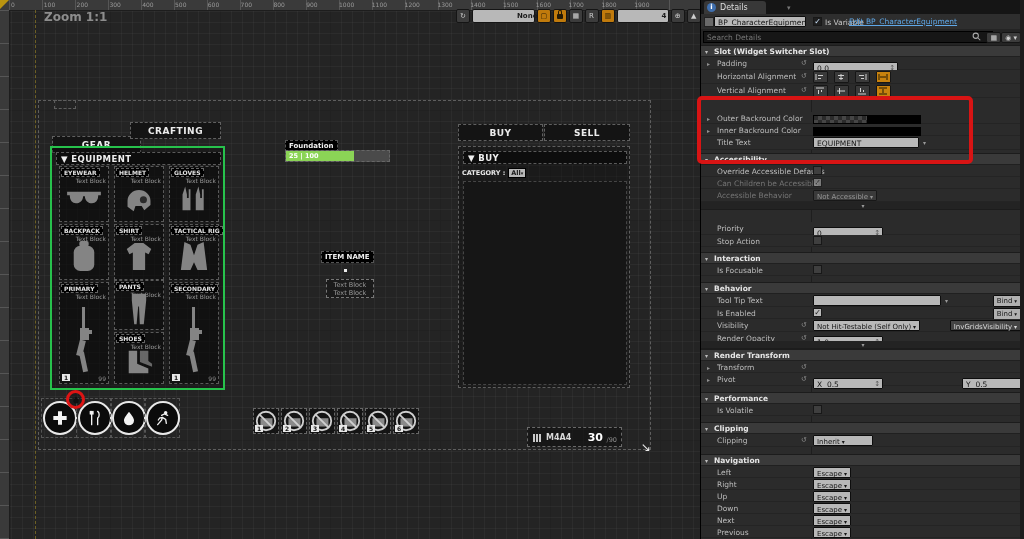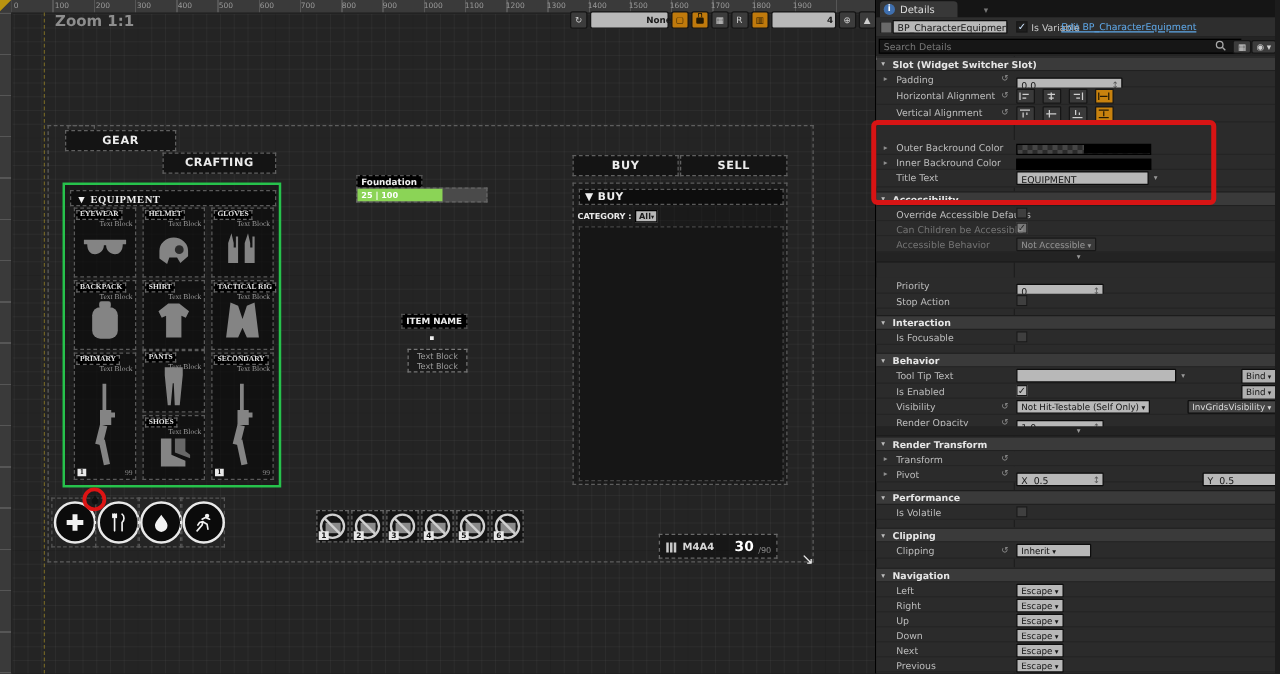--- a/index.html
+++ b/index.html
@@ -30,21 +30,21 @@
   .tbtn.light{background:#b8b8b8;color:#1b1b1b;font-weight:bold;padding-left:44px;}
   .tbtn.orange{background:#c07a0c;color:#241a05;}
   .tbtn.dd:after{content:" ▾";font-size:6px;}
   .lockglyph{display:inline-block;width:6px;height:5px;background:#241a05;border-radius:1px;position:relative;top:1px;}
   .lockglyph:before{content:"";position:absolute;left:1px;top:-4px;width:4px;height:4px;border:1px solid #241a05;border-bottom:none;border-radius:3px 3px 0 0;box-sizing:border-box;}
   
   .dashbox{position:absolute;border:1px dashed #5e5e5e;box-sizing:border-box;}
   .design-root{background:transparent;}
   .tabbtn{position:absolute;background:#141414;border:1px dashed #606060;color:#ececec;font-weight:bold;
     font-size:9px;text-align:center;box-sizing:border-box;letter-spacing:.5px;}
-  .eqpanel{position:absolute;border:2px solid #27c24c;background:rgba(5,8,5,.30);box-sizing:border-box;font-family:Liberation Serif, serif;}
+  .eqpanel{position:absolute;border:2px solid #27c24c;background:rgba(5,8,5,.30);box-sizing:border-box;}
   .panelhdr{position:absolute;background:#0d0d0d;border:1px dashed #5a5a5a;color:#efefef;font-weight:bold;
     font-size:8.5px;padding-left:4px;box-sizing:border-box;letter-spacing:.4px;}
   .slot{position:absolute;background:rgba(8,8,8,.5);border:1px dashed #5a5a5a;box-sizing:border-box;}
   .slot-label{position:absolute;top:1px;left:1px;background:#000;color:#e2e2e2;font-size:6px;font-weight:bold;
     padding:0 2px;border:1px dashed #666;white-space:nowrap;}
   .slot-sub{position:absolute;top:10px;right:2px;color:#9a9a9a;font-size:6px;}
   .slot svg{position:absolute;left:50%;top:58%;transform:translate(-50%,-50%);fill:#848484;}
   .badge{position:absolute;left:2px;bottom:2px;background:#e8e8e8;color:#111;font-size:6px;font-weight:bold;padding:0 2px;}
   .count{position:absolute;right:2px;bottom:1px;color:#8d8d8d;font-size:6px;}
   .chip{position:absolute;background:#000;color:#f0f0f0;font-weight:bold;font-size:7px;padding:1px 3px;
@@ -181,21 +181,21 @@
       <span class="tbtn">⊕</span>
       <span class="tbtn">▲</span>
       <span class="tbtn">⇄</span>
       <span class="tbtn light dd">Screen Size</span>
       <span class="tbtn light dd">Fill Screen</span>
     </div>
 
     <div class="dashbox design-root" style="left:38px;top:100px;width:613px;height:350px"></div>
     <div class="dashbox" style="left:54px;top:100px;width:22px;height:9px"></div>
 
-    <div class="tabbtn" style="left:52px;top:104px;width:89px;height:17px;line-height:16px">GEAR</div>
+    <div class="tabbtn" style="left:52px;top:136px;width:89px;height:17px;line-height:16px">GEAR</div>
     <div class="tabbtn" style="left:130px;top:122px;width:91px;height:17px;line-height:16px">CRAFTING</div>
 
     <div class="eqpanel" style="left:50px;top:146px;width:175px;height:244px">
       <div class="panelhdr" style="left:4px;top:4px;width:165px;height:13px;line-height:12px">▼ EQUIPMENT</div>
 
       <div class="slot" style="left:7px;top:18px;width:50px;height:56px">
         <span class="slot-label">EYEWEAR</span>
         <span class="slot-sub">Text Block</span>
         <svg width="38" height="16" viewBox="0 0 40 18">
             <path d="M1 2h38v4h-3c0 6-3 9-7 9s-8-3-8-8h-2c0 5-4 8-8 8s-7-3-7-9H1z"></path>

